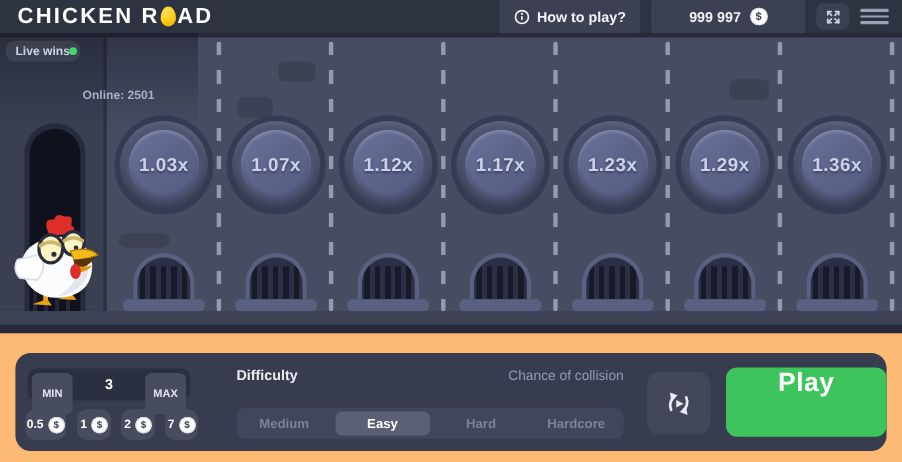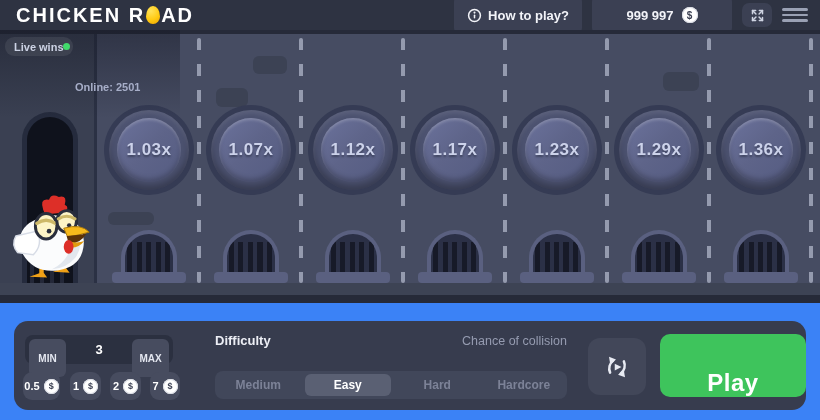--- a/index.html
+++ b/index.html
@@ -1,17 +1,17 @@
 <!DOCTYPE html>
 <html><head>
 <meta charset="utf-8">
 <style>
   * { margin:0; padding:0; box-sizing:border-box; }
   html,body { width:820px; height:420px; background:#14161e; font-family:"Liberation Sans",sans-serif; overflow:hidden; }
-  .stage { position:relative; width:820px; height:420px; background:#3b82f6; overflow:hidden; }
+  .stage { position:relative; width:820px; height:420px; background:#fdba74; overflow:hidden; }
 
   
   .topbar { position:absolute; left:0; top:0; width:820px; height:30px; background:#2e3342;
             display:flex; align-items:center; justify-content:space-between; padding:0 12px 0 16px; }
   .logo { display:flex; align-items:center; color:#fff; font-weight:800; font-size:20px; letter-spacing:2px; }
   .egg { display:inline-block; width:14px; height:18px; margin:0 1px;
          background:radial-gradient(circle at 35% 28%, #ffe35a, #ffca12 55%, #eda400);
          border-radius:50% 50% 50% 50% / 60% 60% 42% 42%; }
   .top-right { display:flex; align-items:center; gap:10px; }
   .pill { height:40px; background:#3b4053; border-radius:7px; display:flex; align-items:center;
@@ -88,21 +88,21 @@
   .chance-label { position:absolute; right:239px; top:13px; color:#959bb0; font-size:12.5px; }
   .tabbar { position:absolute; left:201px; top:50px; width:352px; height:28px; background:#41475a;
             border-radius:8px; display:flex; }
   .tab { flex:1; display:flex; align-items:center; justify-content:center; color:#7c8297;
          font-size:12px; font-weight:bold; cursor:pointer; }
   .tab.selected { background:#5a6073; border-radius:6px; margin:3px; color:#fff; }
 
   .swapbtn { position:absolute; left:574px; top:17px; width:58px; height:57px; background:#424759;
              border-radius:12px; display:flex; align-items:center; justify-content:center; cursor:pointer; }
   .playbtn { position:absolute; left:646px; top:13px; width:146px; height:63px; background:#3ec45c;
-             border-radius:10px; display:flex; align-items:flex-end; justify-content:center;
+             border-radius:10px; display:flex; align-items:flex-start; justify-content:center;
              color:#fff; font-size:24px; font-weight:800; cursor:pointer; letter-spacing:.5px; }
 </style>
 </head>
 <body>
 
 <div class="stage">
 
   <div class="topbar">
     <div class="logo">
       <span>CHICKEN R</span>

